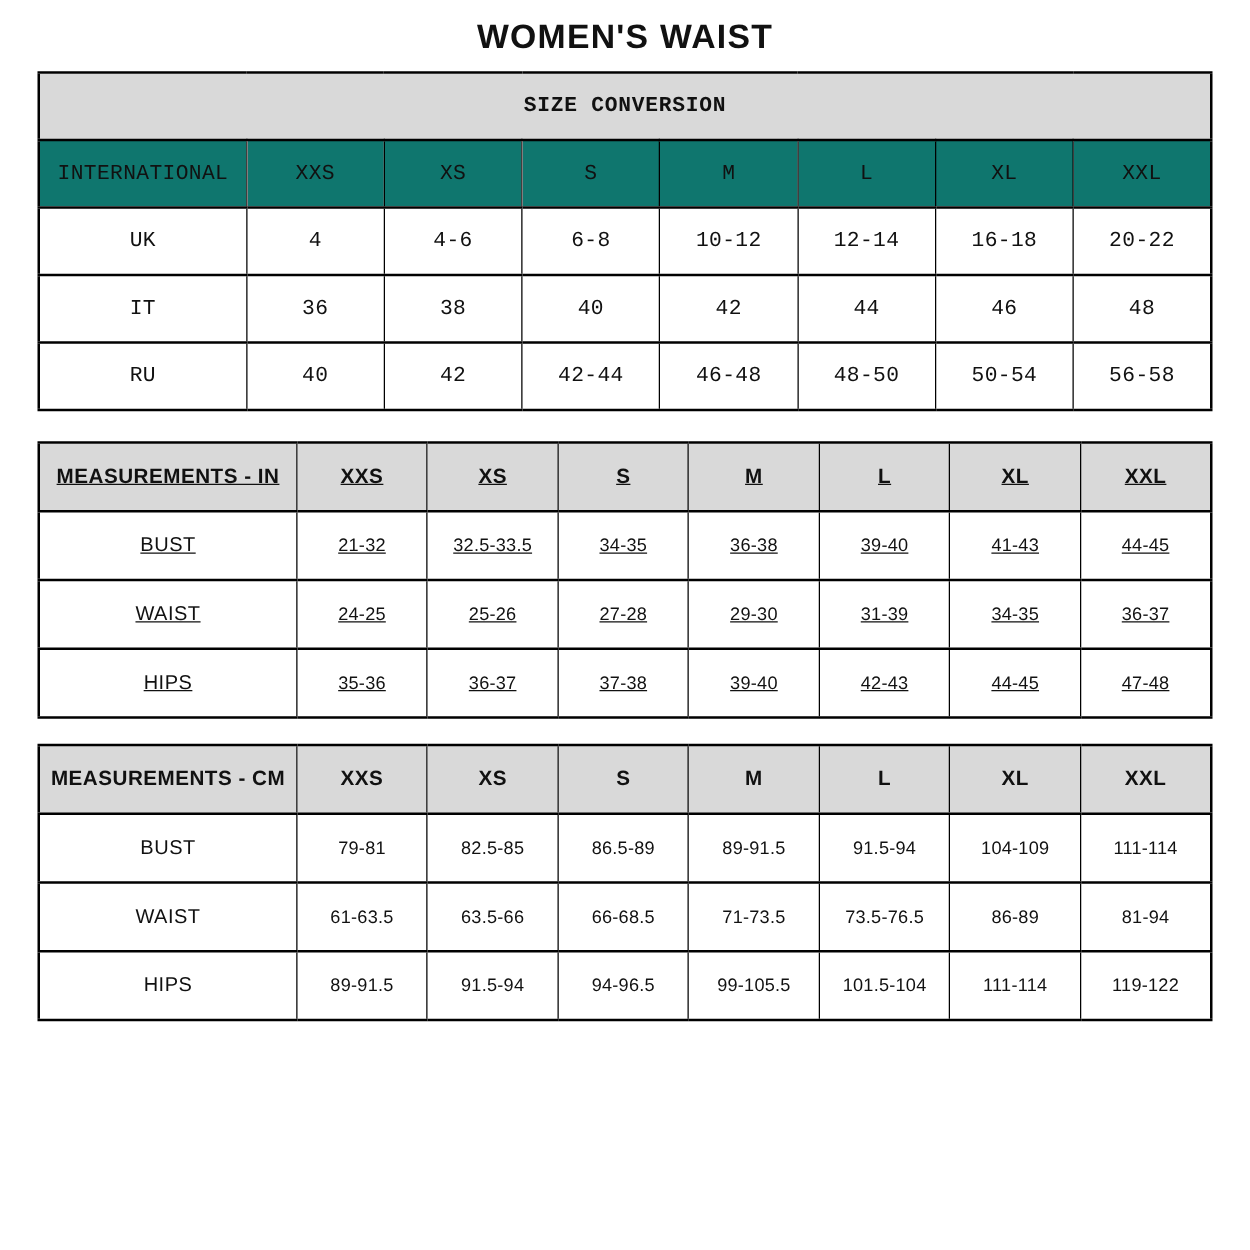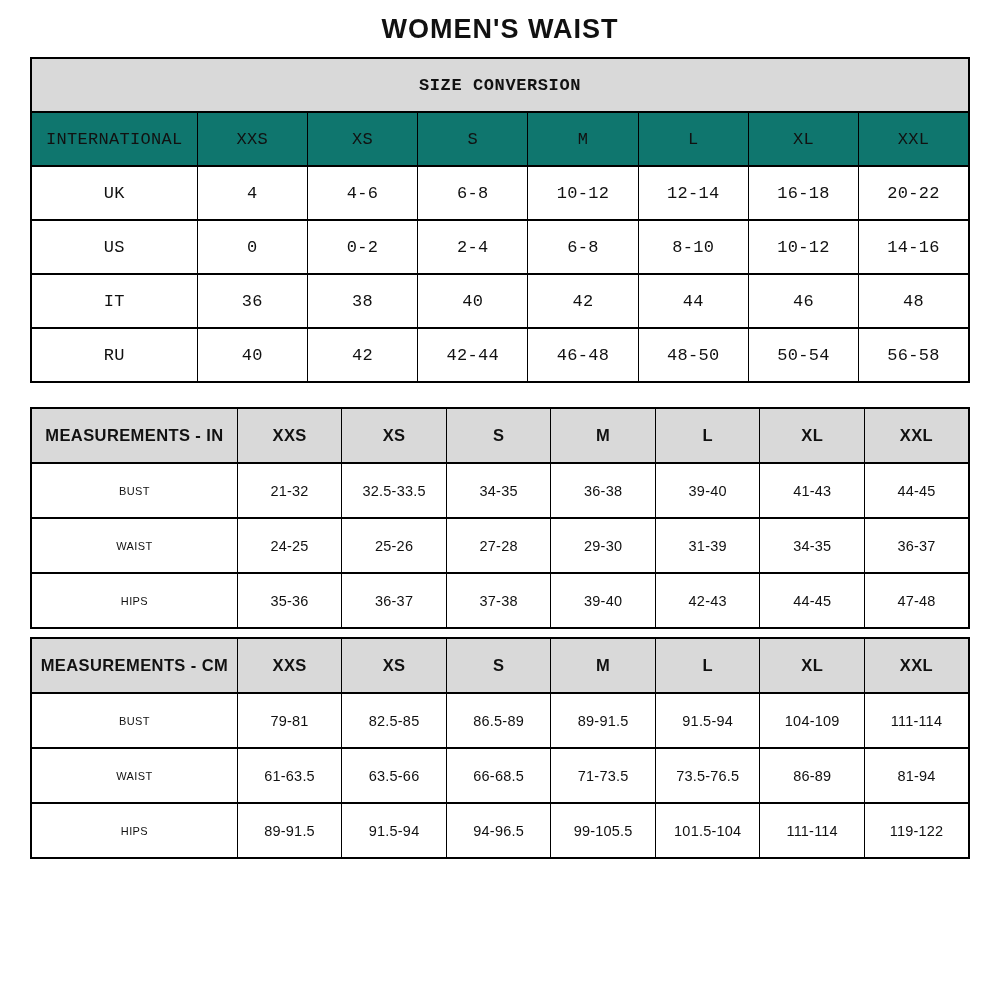--- a/index.html
+++ b/index.html
@@ -57,24 +57,24 @@
   .t1 { margin-bottom: 24px; font-family: Liberation Mono, monospace; }
   
   .tm tr { height: 55px; }
   .tm td { font-size: 14.5px; letter-spacing: 0.2px; }
   .tm .header-row td {
     background: var(--header-bg, #d9d9d9);
     font-weight: bold;
     font-size: 16.5px;
     letter-spacing: 0.4px;
   }
-  .tm td.row-label { font-size: 11px; letter-spacing: 0.4px; }
+  .tm td.row-label { font-size: 16px; letter-spacing: 0.4px; }
   .tm col.label-col { width: 22%; }
   .tm col.size-col  { width: 11.143%; }
-  .t2 { margin-bottom: 8px; }
+  .t2 { margin-bottom: 20px; text-decoration: underline; }
 </style>
 </head>
 <body>
 
 <div class="page">
 
   <div class="page-title">WOMEN'S WAIST</div>
 
   <table class="t1">
     <colgroup>
@@ -103,30 +103,20 @@
         </tr>
         <tr>
           <td class="row-label">UK</td>
           <td>4</td>
           <td>4-6</td>
           <td>6-8</td>
           <td>10-12</td>
           <td>12-14</td>
           <td>16-18</td>
           <td>20-22</td>
-        </tr>
-        <tr>
-          <td class="row-label">US</td>
-          <td>0</td>
-          <td>0-2</td>
-          <td>2-4</td>
-          <td>6-8</td>
-          <td>8-10</td>
-          <td>10-12</td>
-          <td>14-16</td>
         </tr>
         <tr>
           <td class="row-label">IT</td>
           <td>36</td>
           <td>38</td>
           <td>40</td>
           <td>42</td>
           <td>44</td>
           <td>46</td>
           <td>48</td>

